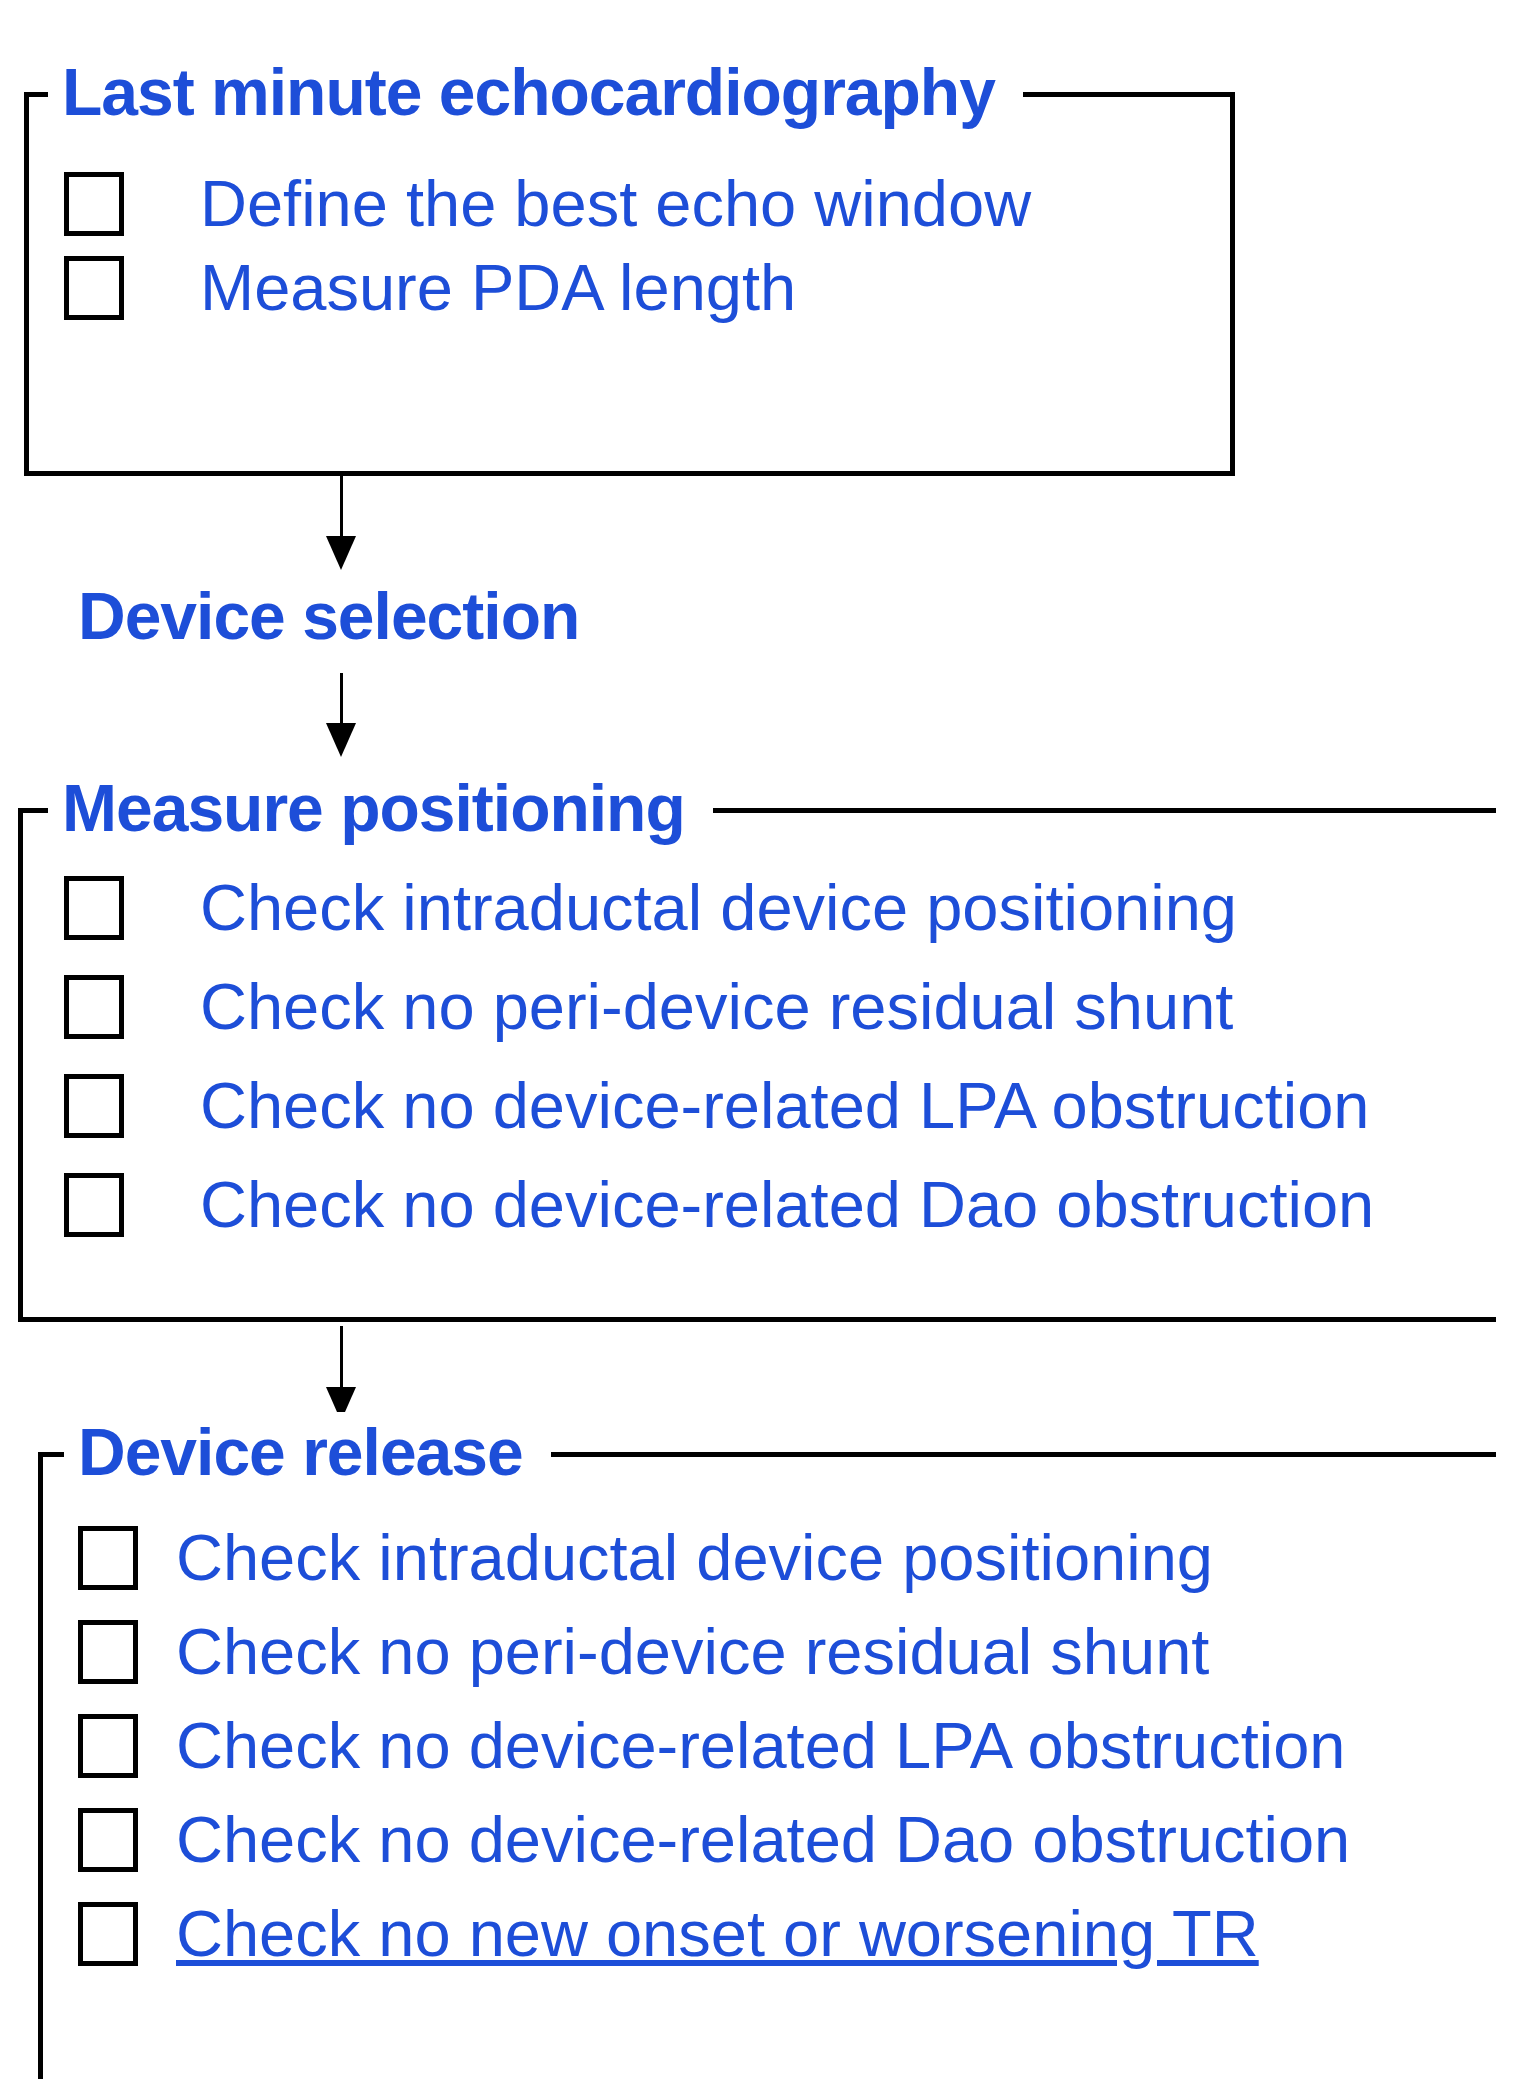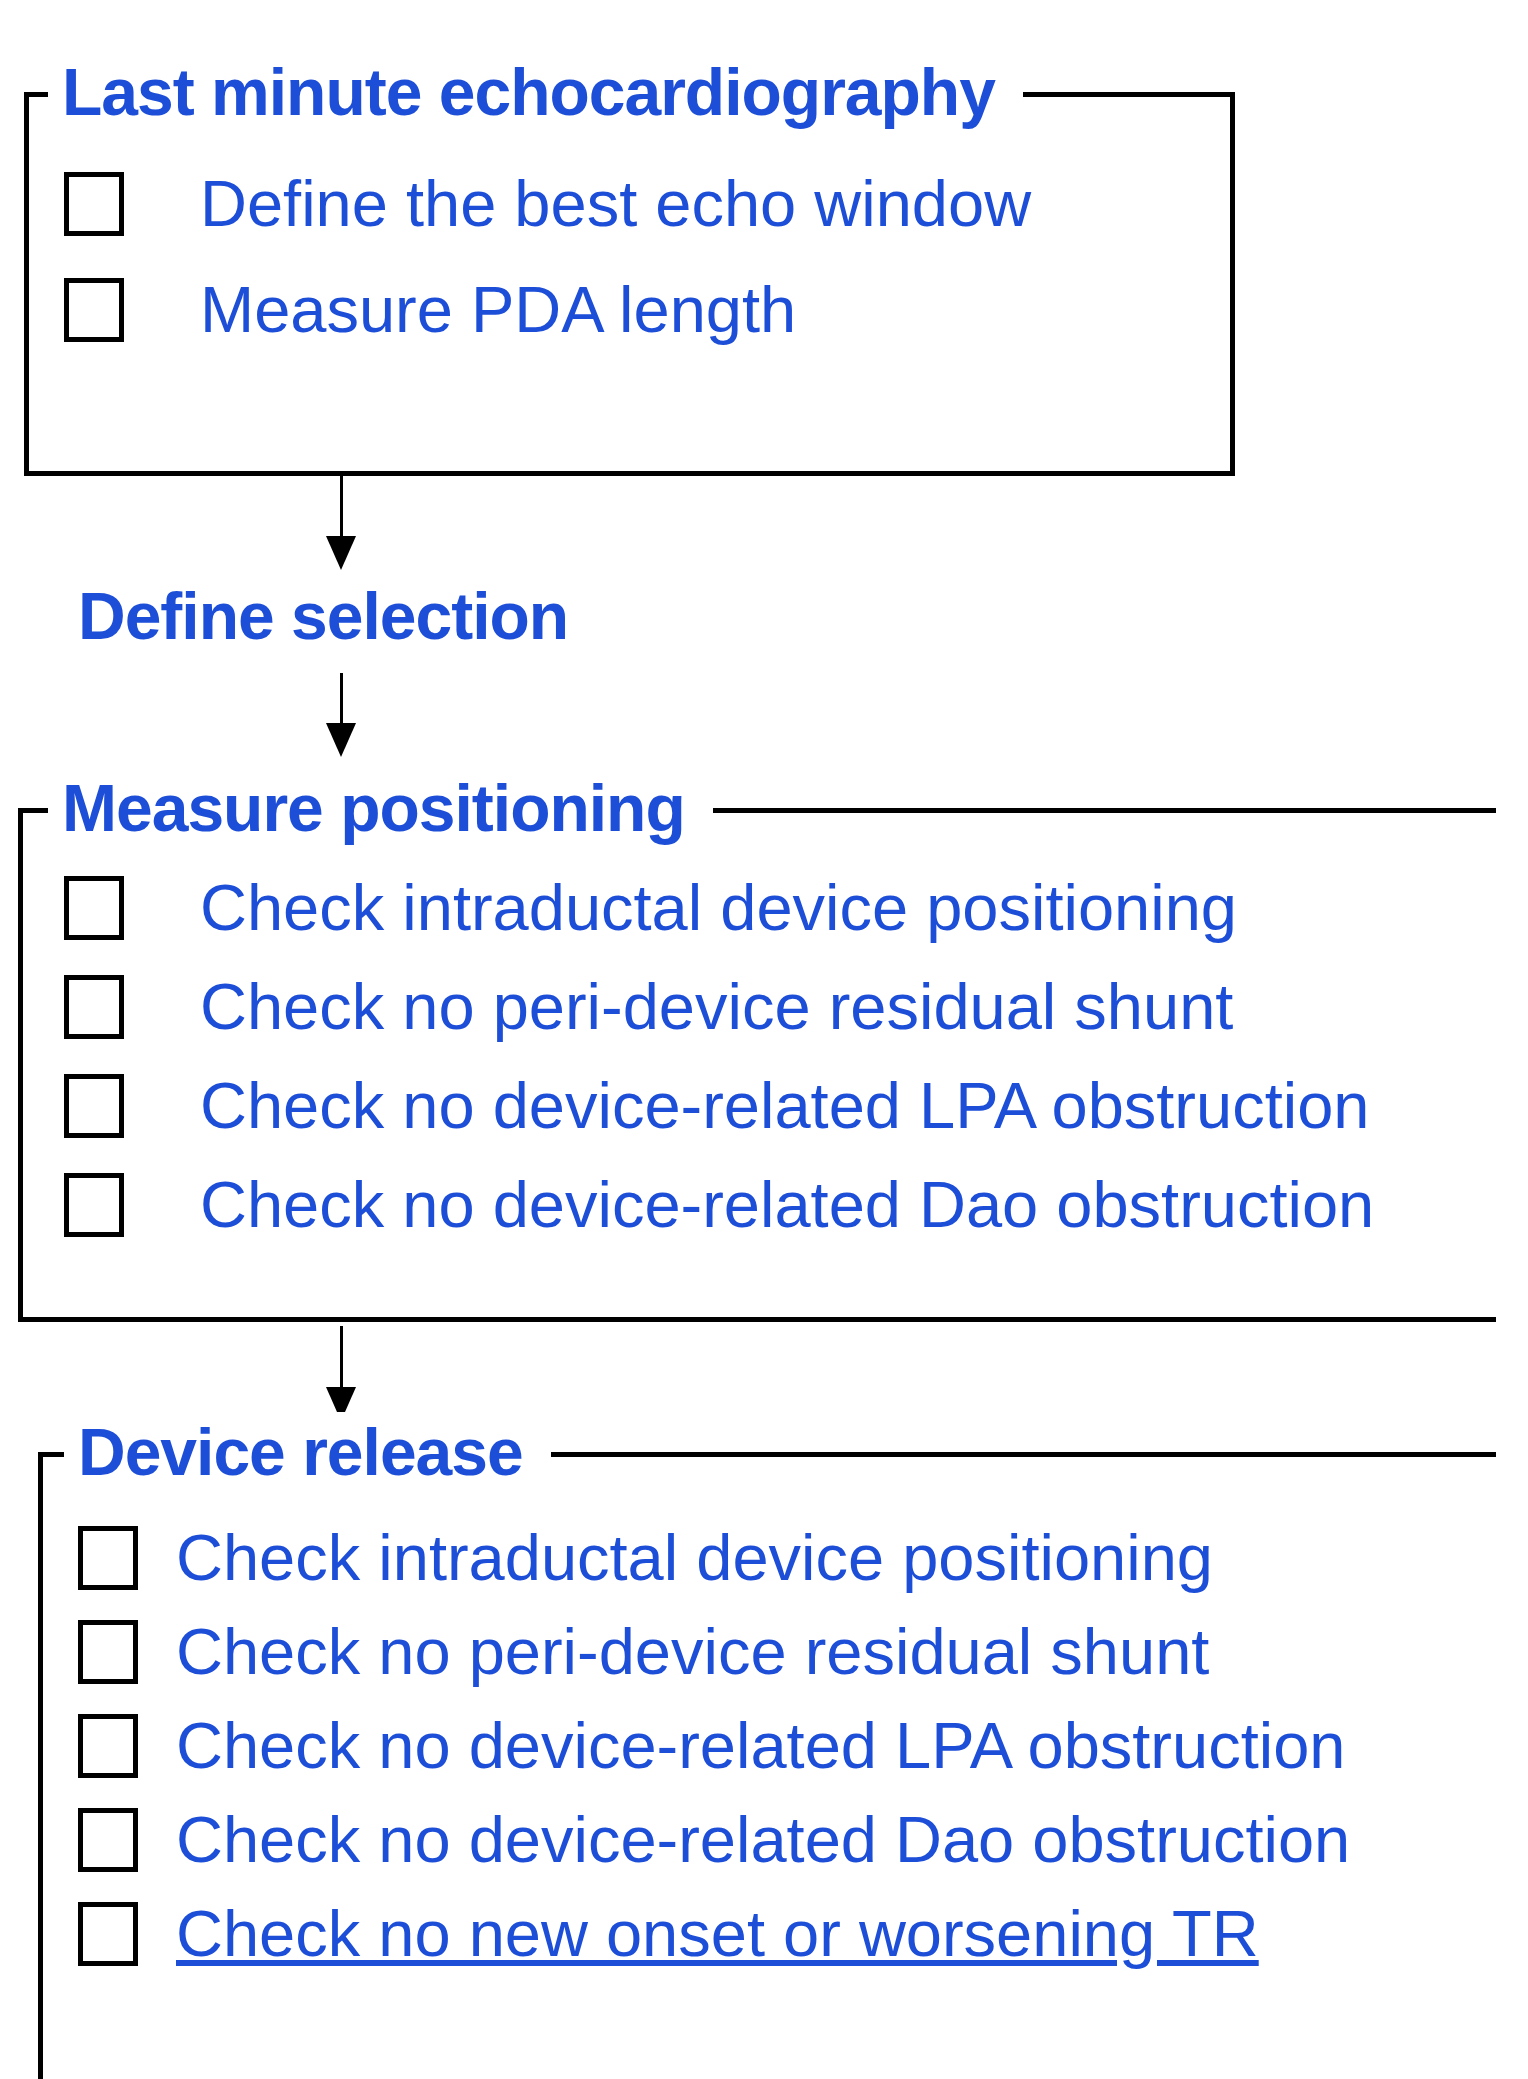--- a/index.html
+++ b/index.html
@@ -54,31 +54,31 @@
 
 <div class="canvas">
 
   <div class="gbox" id="box1"></div>
   <div class="gtitle" id="title1">Last minute echocardiography</div>
 
   <div class="row r-b1" style="top:140px;">
     <span class="cb" role="checkbox" aria-checked="false"></span>
     <span class="lbl">Define the best echo window</span>
   </div>
-  <div class="row r-b1" style="top:246px;">
+  <div class="row r-b1" style="top:224px;">
     <span class="cb" role="checkbox" aria-checked="false"></span>
     <span class="lbl">Measure PDA length</span>
   </div>
 
   <div class="arrow" id="arrow1">
     <span class="stem"></span>
     <span class="head"></span>
   </div>
 
-  <div class="steplabel">Define selection</div>
+  <div class="steplabel">Device selection</div>
 
   <div class="arrow" id="arrow2">
     <span class="stem"></span>
     <span class="head"></span>
   </div>
 
   <div class="gbox" id="box2"></div>
   <div class="gtitle" id="title2">Measure positioning</div>
 
   <div class="row r-b2" style="top:844px;">

